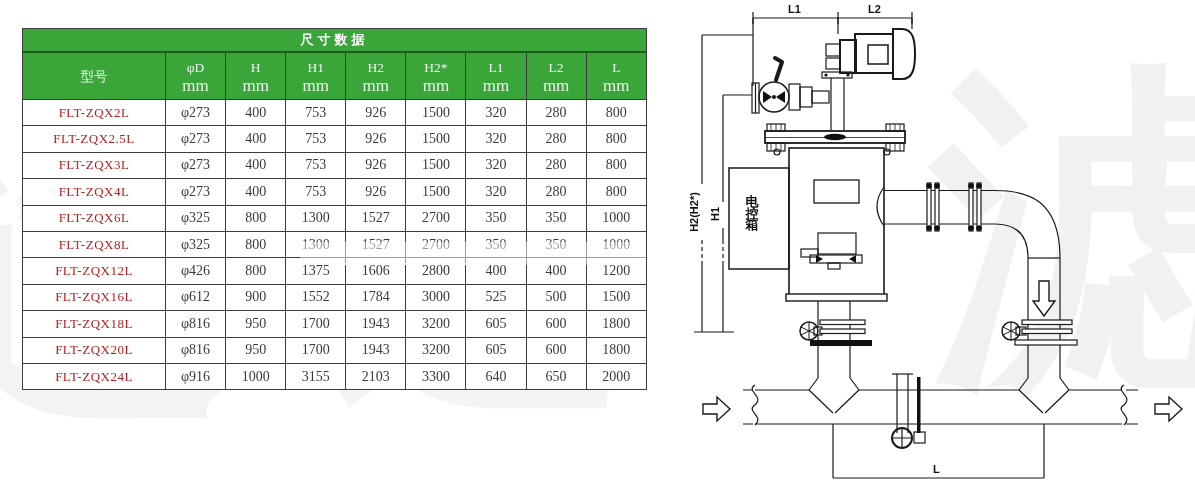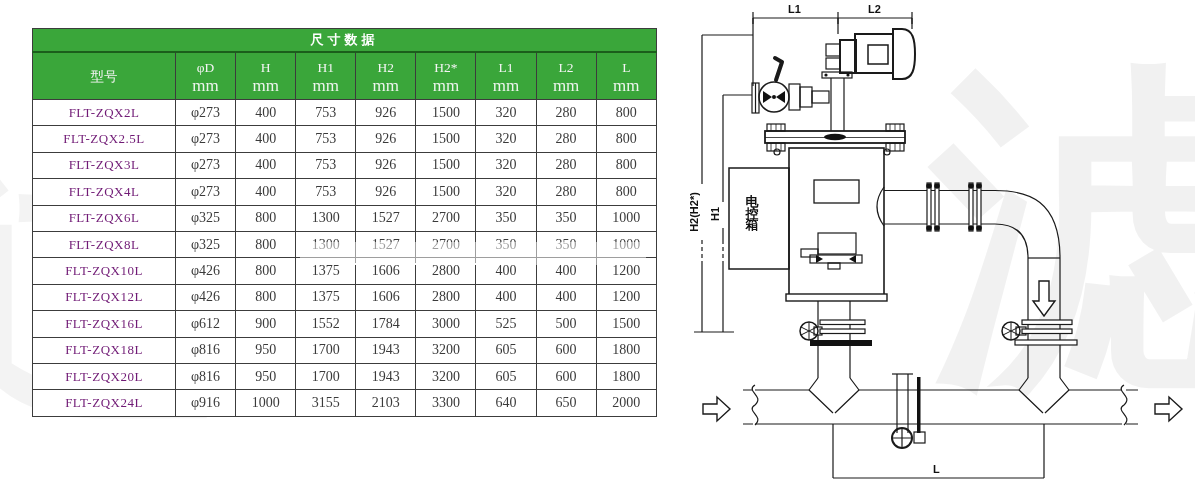--- a/index.html
+++ b/index.html
@@ -10,21 +10,21 @@
   
   .wm{position:absolute;color:#000;opacity:0.045;font-weight:bold;
       font-family:"Liberation Sans",sans-serif;pointer-events:none;line-height:1;}
   .wm-white-band{
     position:absolute;left:300px;top:242px;width:346px;height:21px;
     background:rgba(255,255,255,.5);
     border-bottom:2px dashed rgba(255,255,255,.95);
     pointer-events:none;
   }
   
-  .table-wrap{position:absolute;left:32px;top:28px;width:624px;}
+  .table-wrap{position:absolute;left:22px;top:28px;width:624px;}
   table.dim{
     border-collapse:collapse;table-layout:fixed;width:624px;
     font-family:"Liberation Serif","DejaVu Serif",serif;
   }
   table.dim col.c-model{width:143px;}
   table.dim col.c-num{width:60.1px;}
   .t-title th{
     background:var(--green);color:#fff;height:20px;
     font-size:13px;font-weight:bold;letter-spacing:4px;text-align:center;
     border:1px solid var(--line);border-bottom:2px solid var(--green-dark);
@@ -36,21 +36,21 @@
     border:1px solid var(--line);border-left:1px solid rgba(255,255,255,.85);
     padding:0;
   }
   .t-head th:first-child{border-left:1px solid var(--line);}
   .t-head .h-label{font-size:13.5px;line-height:15px;}
   .t-head .h-unit{font-size:17px;line-height:13px;margin-top:4px;color:#eef5ee;}
   table.dim td{
     border:1px solid var(--line);height:25.4px;text-align:center;
     font-size:14px;color:#3a3a3a;background:#fff;padding:0;
   }
-  table.dim td.model{font-size:13px;letter-spacing:.5px;color:#701a75;}
+  table.dim td.model{font-size:13px;letter-spacing:.5px;color:#b91c1c;}
   
   .diagram{position:absolute;left:660px;top:0;width:535px;height:494px;}
   .diagram svg{display:block;}
   .dimtxt{font-family:"Liberation Sans",sans-serif;font-weight:bold;font-size:11px;fill:#111;}
   .cjktxt{font-family:"Liberation Sans",sans-serif;font-weight:bold;font-size:13px;fill:#111;}
 </style>
 </head>
 <body>
 
 <div class="page">
@@ -173,31 +173,20 @@
           <tr>
             <td class="model">FLT-ZQX8L</td>
             <td>φ325</td>
             <td>800</td>
             <td>1300</td>
             <td>1527</td>
             <td>2700</td>
             <td>350</td>
             <td>350</td>
             <td>1000</td>
-          </tr>
-          <tr>
-            <td class="model">FLT-ZQX10L</td>
-            <td>φ426</td>
-            <td>800</td>
-            <td>1375</td>
-            <td>1606</td>
-            <td>2800</td>
-            <td>400</td>
-            <td>400</td>
-            <td>1200</td>
           </tr>
           <tr>
             <td class="model">FLT-ZQX12L</td>
             <td>φ426</td>
             <td>800</td>
             <td>1375</td>
             <td>1606</td>
             <td>2800</td>
             <td>400</td>
             <td>400</td>

